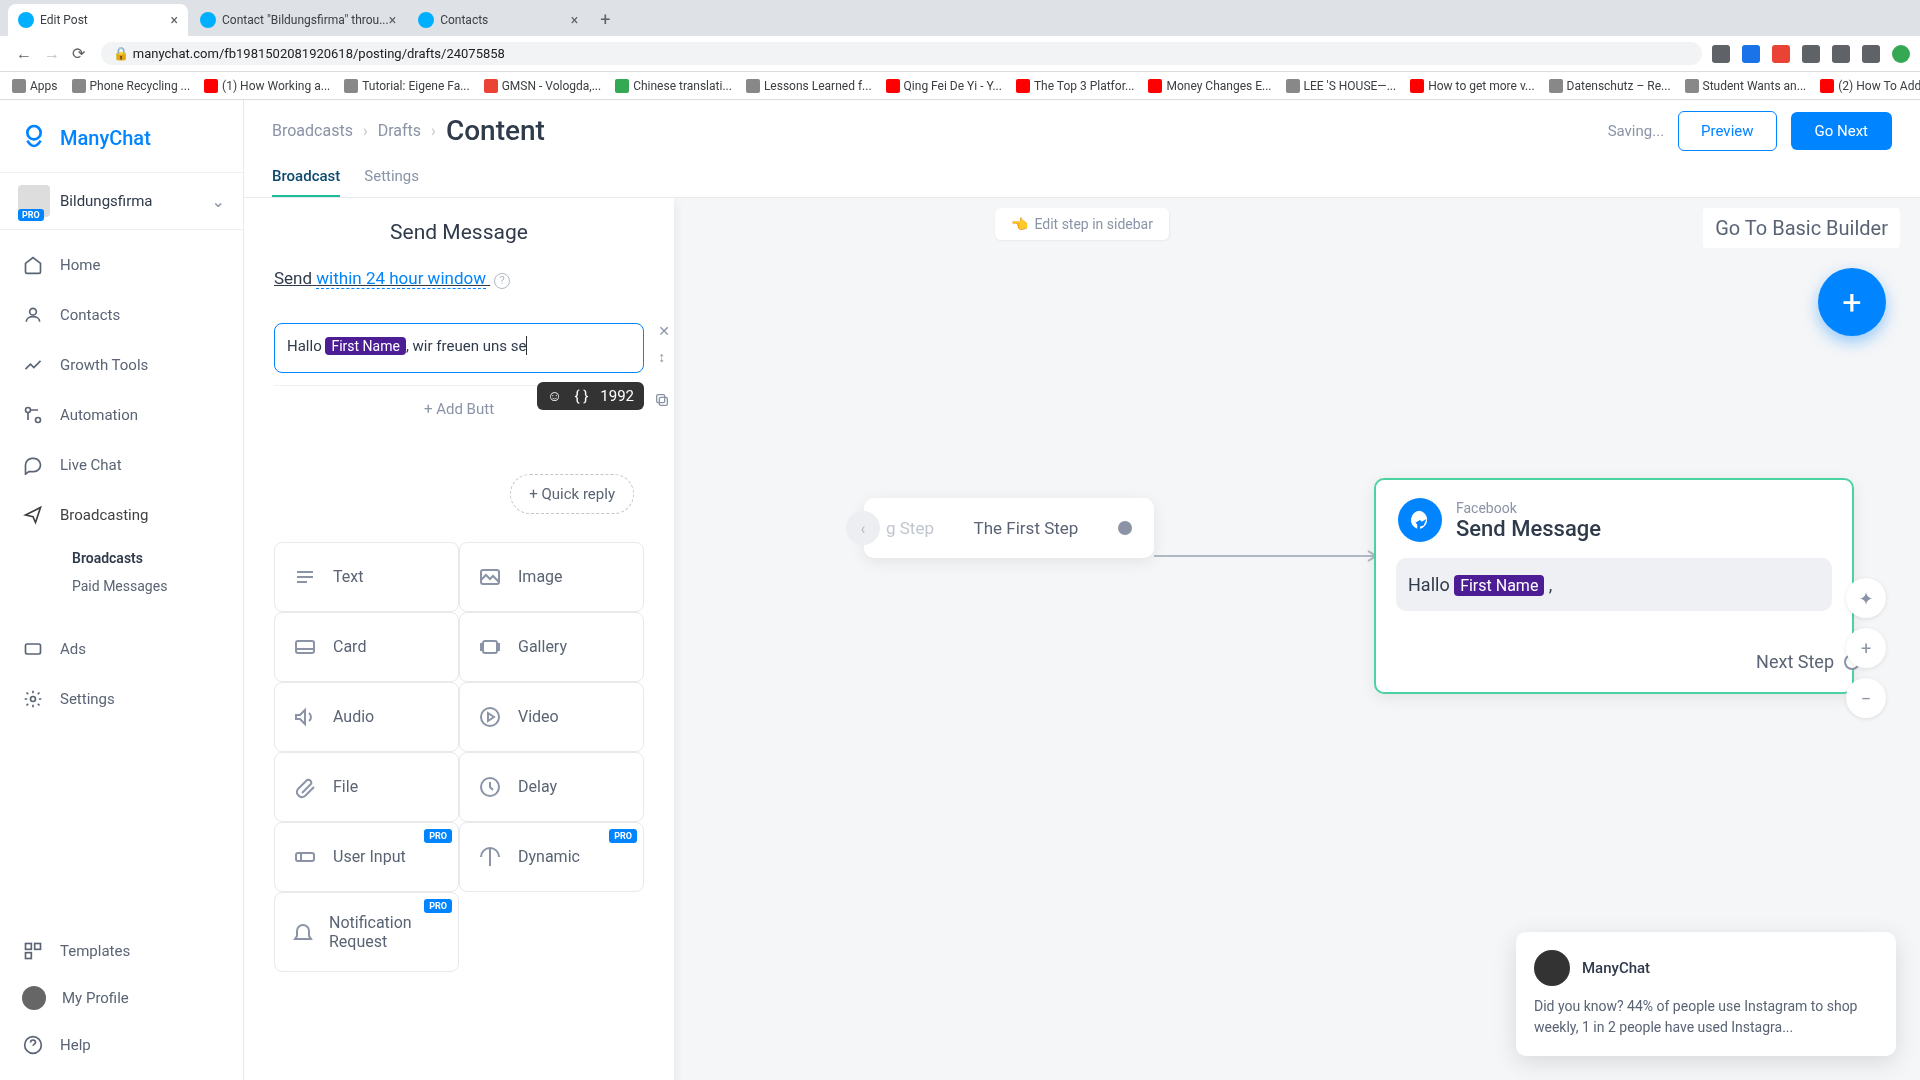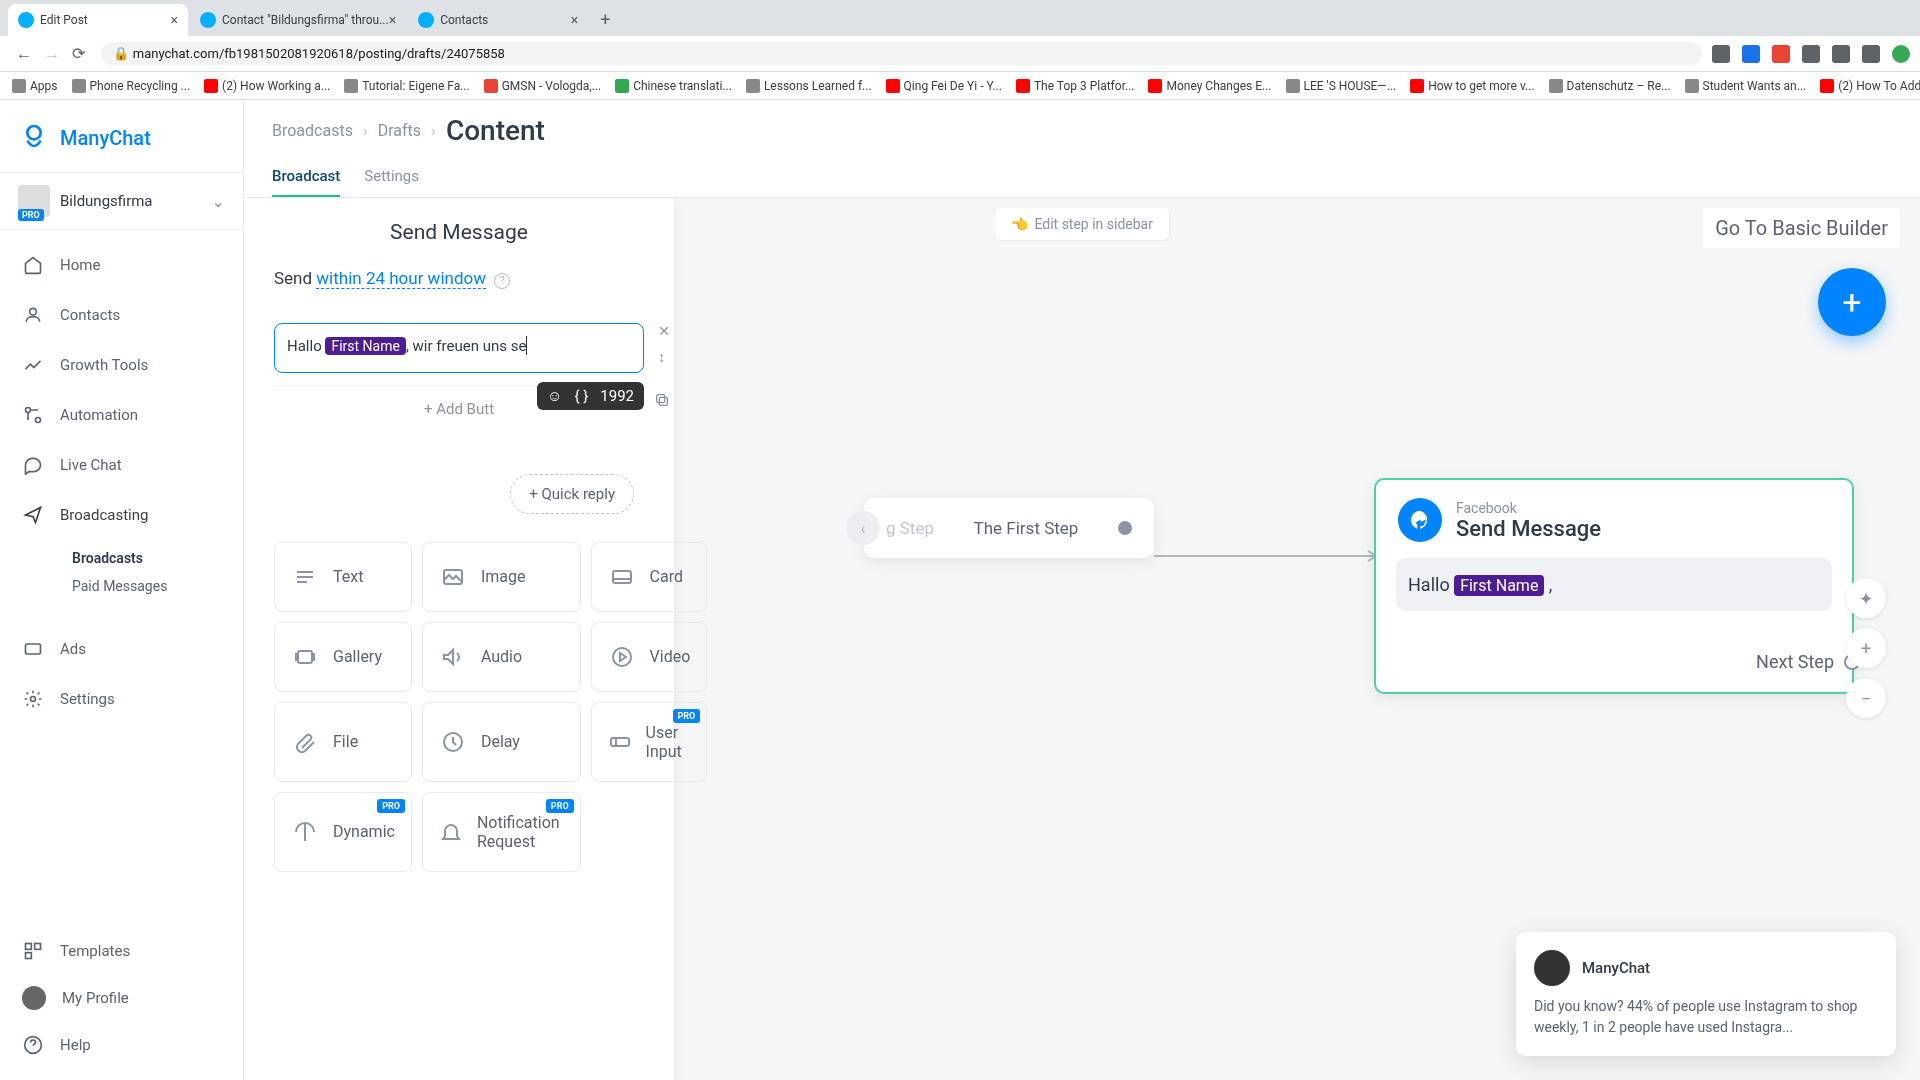--- a/index.html
+++ b/index.html
@@ -61,33 +61,33 @@
 
 
 .canvas { flex: 1; background: #f5f6f7; position: relative; overflow: hidden; }
 .edit-toast { position: absolute; top: 10px; left: 50%; transform: translateX(-50%); background: #fff; padding: 8px 16px; border-radius: 6px; font-size: 14px; color: #8a94a6; display: flex; align-items: center; gap: 6px; box-shadow: 0 1px 2px rgba(0,0,0,0.05); }
 .basic-link { position: absolute; top: 10px; right: 20px; font-size: 20px; color: #5a6474; background: #fff; padding: 8px 12px; border-radius: 4px; }
 
 
 .editor-panel { position: absolute; top: 0; left: 0; width: 430px; background: #fff; box-shadow: 0 4px 12px rgba(0,0,0,0.08); border-radius: 0 0 8px 0; min-height: 900px; }
 .panel-title { text-align: center; padding: 22px 0 12px; font-size: 21px; color: #2f3a4a; font-weight: 400; }
 .panel-body { padding: 0 30px; }
-.send-line { font-size: 17px; color: #2f3a4a; padding: 12px 0 26px; }
+.send-line { font-size: 17px; color: #2f3a4a; padding: 12px 0 26px; text-decoration: underline; }
 .send-link { color: #0084ff; border-bottom: 1px dashed #0084ff; }
 .info-icon { display: inline-flex; width: 16px; height: 16px; border: 1px solid #b0b8c4; border-radius: 50%; font-size: 11px; align-items: center; justify-content: center; color: #b0b8c4; margin-left: 4px; }
 .msg-box { border: 1.5px solid #0084ff; border-radius: 8px; padding: 12px; position: relative; margin-top: 8px; min-height: 50px; }
 .msg-text { font-size: 15px; color: #2f3a4a; }
 .var-chip { background: #4c1d95; color: #fff; padding: 1px 6px; border-radius: 4px; font-size: 14px; }
 .msg-actions { position: absolute; right: -26px; top: 0; display: flex; flex-direction: column; gap: 10px; color: #8a94a6; font-size: 14px; }
 .add-btn-row { display: flex; align-items: center; justify-content: center; padding: 14px 0 6px; border-top: 1px solid #eef0f3; margin-top: 12px; }
 .add-btn-text { color: #8a94a6; font-size: 15px; }
 .toolbar { background: #333; color: #fff; position: absolute; right: 30px; top: 184px; display: flex; align-items: center; gap: 12px; padding: 5px 10px; border-radius: 6px; font-size: 15px; }
 .dup-icon { position: absolute; right: 4px; top: 194px; color: #8a94a6; }
 .quick-reply { border: 1px dashed #c0c6d0; border-radius: 20px; padding: 10px 18px; font-size: 15px; color: #5a6474; display: inline-block; margin-top: 50px; float: right; margin-right: 10px; cursor: pointer; }
-.block-grid { display: grid; grid-template-columns: 1fr 1fr 1fr; gap: 10px; padding: 8px 30px; margin-top: 110px; }
+.block-grid { display: grid; grid-template-columns: 1fr 1fr; padding: 8px 30px; margin-top: 110px; }
 .block { border: 1px solid #e8e9eb; border-radius: 8px; padding: 20px 16px; display: flex; align-items: center; gap: 14px; font-size: 16px; color: #5a6474; cursor: pointer; position: relative; }
 .block-icon { width: 28px; height: 28px; display: flex; align-items: center; justify-content: center; color: #8a94a6; }
 .pro-badge { position: absolute; top: 6px; right: 6px; background: #0084ff; color: #fff; font-size: 9px; font-weight: 700; padding: 2px 5px; border-radius: 3px; }
 
 
 .flow-node { position: absolute; background: #fff; border-radius: 10px; box-shadow: 0 4px 16px rgba(0,0,0,0.08); }
 .node-starting { top: 300px; left: 620px; width: 290px; padding: 20px 22px; display: flex; align-items: center; justify-content: space-between; }
 .node-starting .collapse-circle { position: absolute; left: -18px; top: 50%; transform: translateY(-50%); width: 34px; height: 34px; border-radius: 50%; background: #eceef1; display: flex; align-items: center; justify-content: center; color: #b0b8c4; }
 .node-label { font-size: 17px; color: #5a6474; }
 .port { width: 14px; height: 14px; border-radius: 50%; background: #8a94a6; }
@@ -158,21 +158,21 @@
   <div class="bm">
       <span class="bm-favicon"></span>
       <span>Apps</span>
     </div>
   <div class="bm">
       <span class="bm-favicon"></span>
       <span>Phone Recycling ...</span>
     </div>
   <div class="bm">
       <span class="bm-favicon" style="background:#f00"></span>
-      <span>(2) How Working a...</span>
+      <span>(1) How Working a...</span>
     </div>
   <div class="bm">
       <span class="bm-favicon"></span>
       <span>Tutorial: Eigene Fa...</span>
     </div>
   <div class="bm">
       <span class="bm-favicon" style="background:#ea4335"></span>
       <span>GMSN - Vologda,...</span>
     </div>
   <div class="bm">
@@ -334,20 +334,25 @@
   </div>
 
   <div class="main">
     <div class="topbar">
       <div class="breadcrumb">
         <span class="crumb">Broadcasts</span>
         <span class="chev">›</span>
         <span class="crumb">Drafts</span>
         <span class="chev">›</span>
         <span class="crumb current">Content</span>
+      </div>
+      <div class="topbar-right">
+        <span class="status-text">Saving...</span>
+        <button class="btn-preview">Preview</button>
+        <button class="btn-next">Go Next</button>
       </div>
       <div class="sub-tabs">
         <div class="sub-tab active">Broadcast</div>
         <div class="sub-tab">Settings</div>
       </div>
     </div>
 
     <div class="canvas">
       <div class="edit-toast">
           <span>👈</span>

